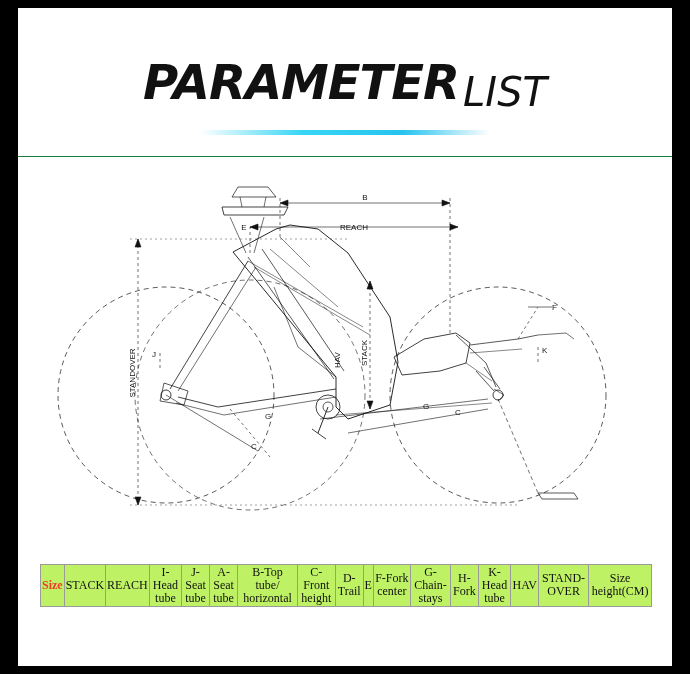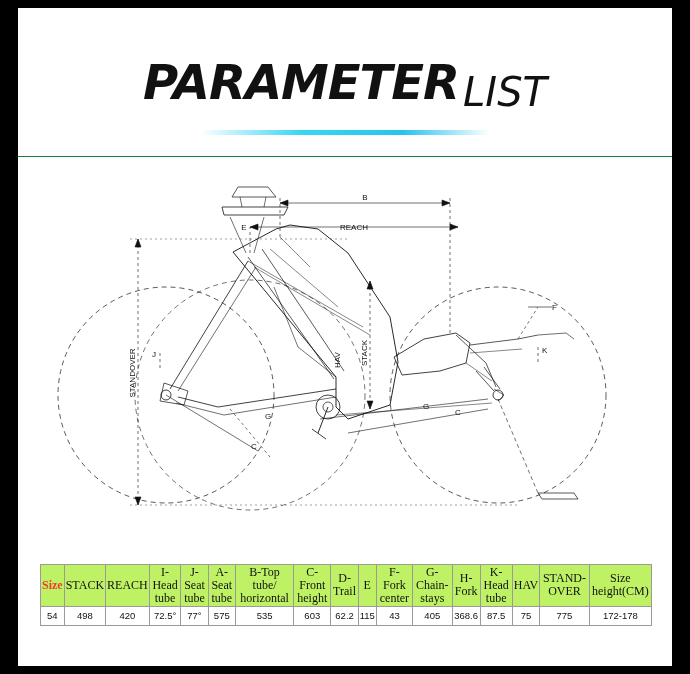--- a/index.html
+++ b/index.html
@@ -268,36 +268,17 @@
           <th>F-Fork center</th>
           <th>G-Chain-stays</th>
           <th>H-Fork</th>
           <th>K-Head tube</th>
           <th>HAV</th>
           <th>STAND-OVER</th>
           <th>Size height(CM)</th>
         </tr>
       </thead>
       <tbody>
-        <tr>
-          <td class="size-col">54</td>
-          <td>498</td>
-          <td>420</td>
-          <td>72.5°</td>
-          <td>77°</td>
-          <td>575</td>
-          <td>535</td>
-          <td>603</td>
-          <td>62.2</td>
-          <td>115</td>
-          <td>43</td>
-          <td>405</td>
-          <td>368.6</td>
-          <td>87.5</td>
-          <td>75</td>
-          <td>775</td>
-          <td>172-178</td>
-        </tr>
       </tbody>
     </table>
   </div>
 
 </div>
 
 </body></html>

